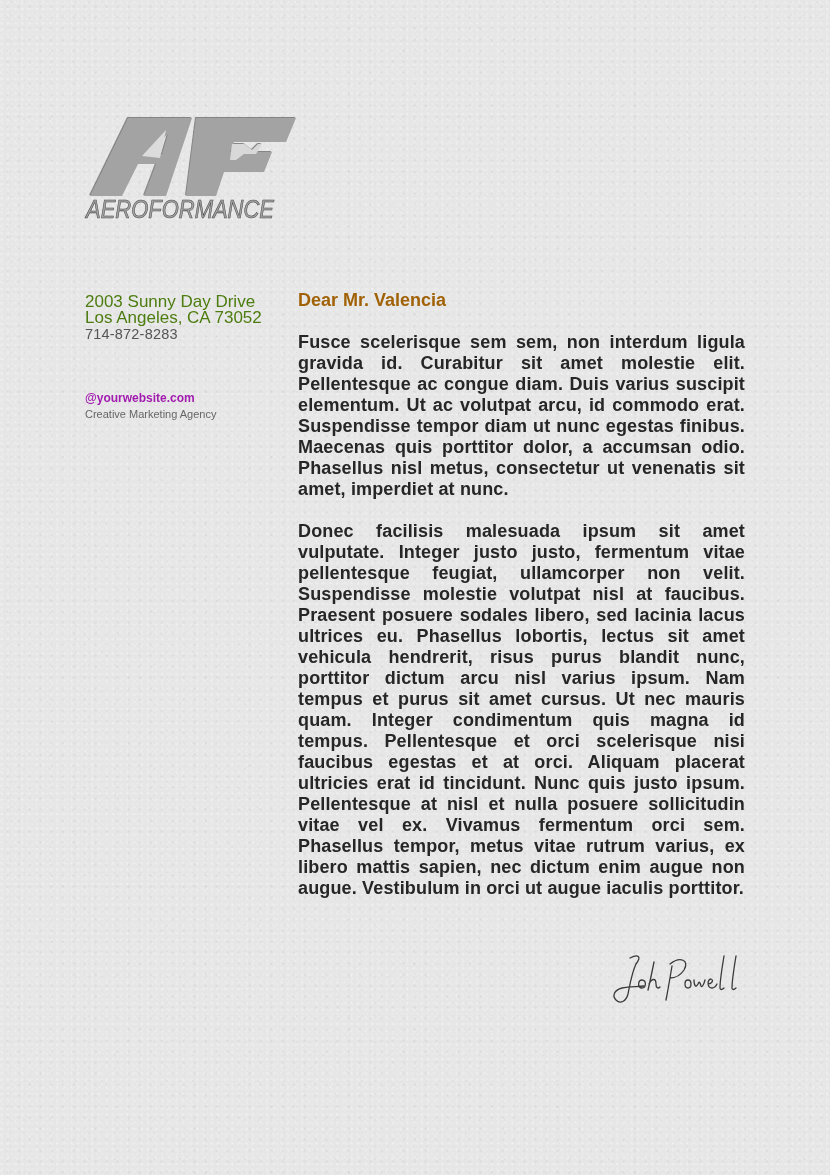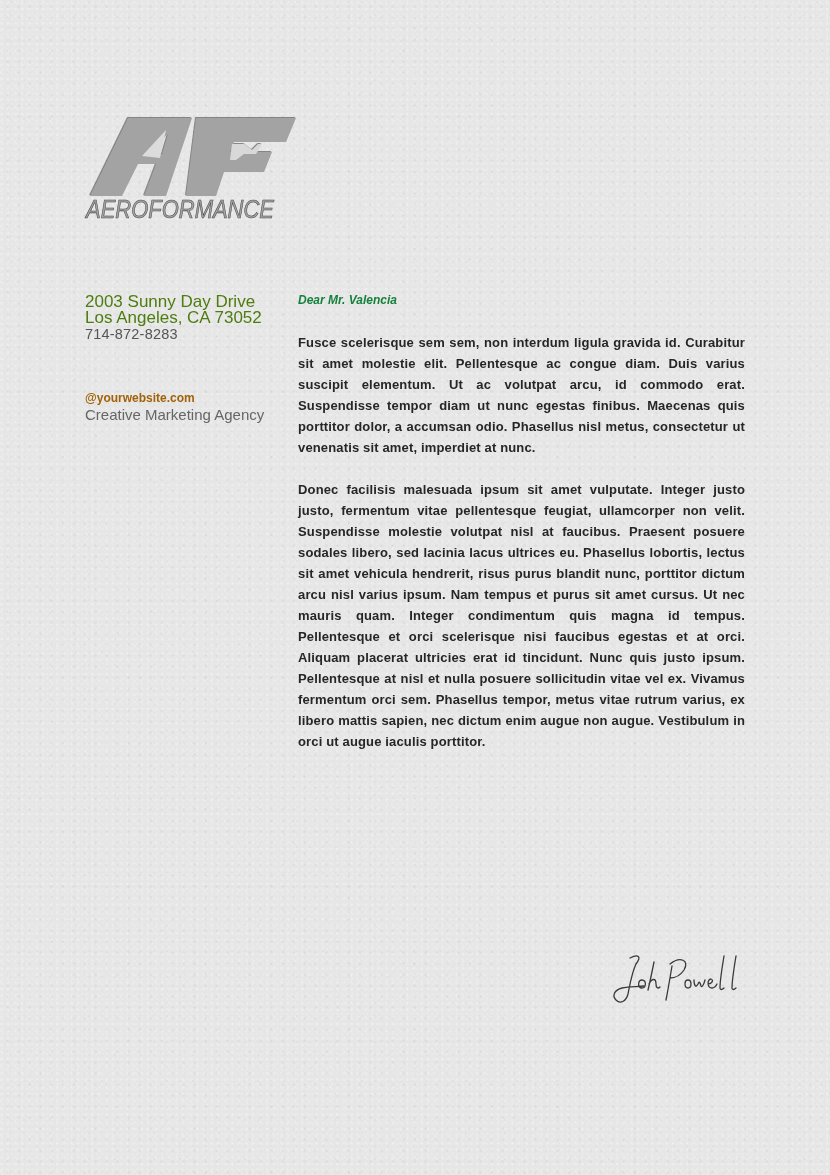--- a/index.html
+++ b/index.html
@@ -14,26 +14,26 @@
     background-size: 7px 7px, 11px 11px, 5px 5px, 13px 13px;
     font-family: "Liberation Sans", sans-serif;
     color: #262626;
   }
   .logo { position: absolute; left: 84px; top: 114px; width: 215px; height: 108px; }
   .logo svg { width: 100%; height: 100%; display: block; }
   .contact { position: absolute; left: 85px; top: 294px; width: 190px; }
   .contact .addr { font-size: 17px; font-weight: normal; line-height: 15.5px; color: #4d7c0f; }
   .contact .phone { font-size: 14.5px; color: #555; line-height: 19px; letter-spacing: 0.2px; }
   .contact .web-block { margin-top: 47px; }
-  .contact .web { font-size: 12px; font-weight: bold; color: #a16207; line-height: 15.5px; }
-  .contact .agency { font-size: 15px; color: #666; line-height: 15.5px; }
+  .contact .web { font-size: 12px; font-weight: bold; color: #a21caf; line-height: 15.5px; }
+  .contact .agency { font-size: 11px; color: #666; line-height: 15.5px; }
   .letter { position: absolute; left: 298px; top: 291px; width: 447px; }
-  .salutation { font-size: 12px; font-weight: bold; line-height: 18px; margin: 0 0 23px 0; color: #15803d; font-style: italic; }
+  .salutation { font-size: 18px; font-weight: bold; line-height: 18px; margin: 0 0 23px 0; color: #a16207; }
   .para {
-    font-size: 13px; font-weight: bold; line-height: 21px; text-align: justify;
+    font-size: 18px; font-weight: bold; line-height: 21px; text-align: justify;
     margin: 0 0 21px 0; color: #262626; letter-spacing: 0.15px;
   }
   .signature { position: absolute; left: 608px; top: 950px; width: 145px; height: 62px; }
   .signature svg { width: 100%; height: 100%; display: block; }
 </style>
 </head>
 <body>
 
 <div class="logo">
   <svg viewBox="0 0 215 108">

